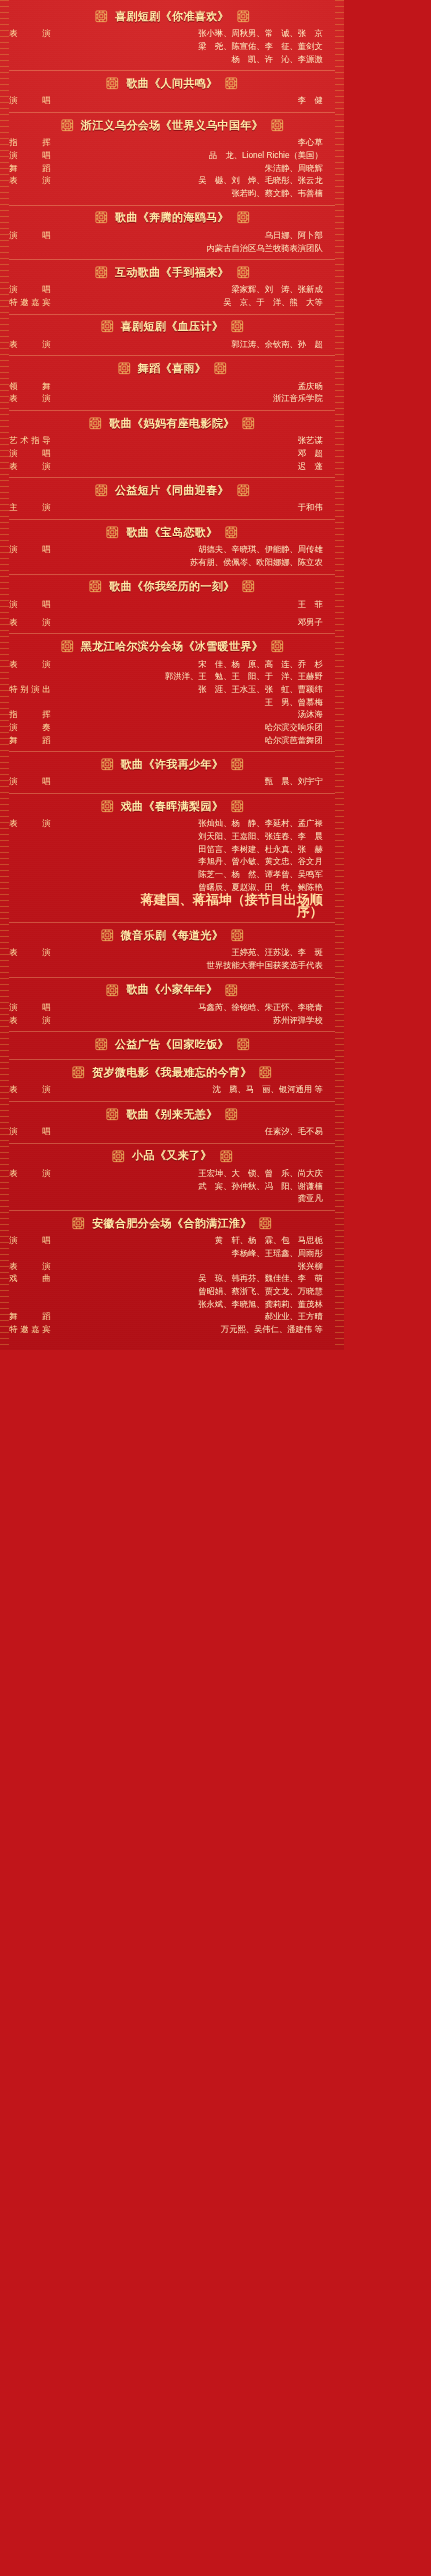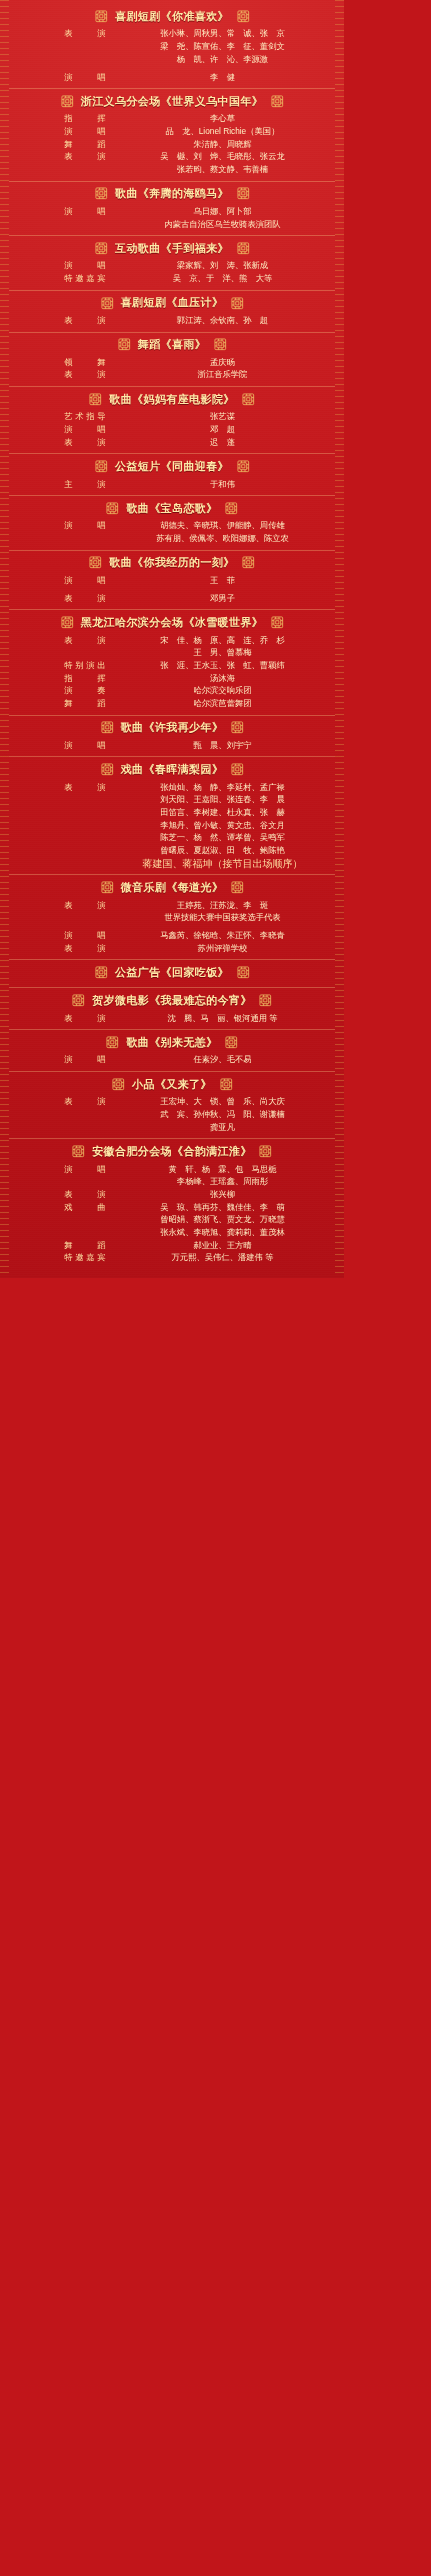--- a/index.html
+++ b/index.html
@@ -70,34 +70,33 @@
   .crow{
     display:flex;
     align-items:flex-start;
     line-height:11.3px;
     font-size:8.3px;
     color:#ffe6a6;
     padding:0.7px 0;
   }
   .clabel{
     flex:0 0 99px;
-    text-align:right;
     padding-right:14px;
     letter-spacing:2.7px;
     white-space:nowrap;
     color:#ffe6a6;
   }
   .cvalue{
     flex:1 1 auto;
-    text-align:center;
+    text-align:right;
     padding-right:12px;
     color:#fff0c4;
     word-break:break-word;
   }
-  .sub{font-size:10px;color:#ffdca0;}
+  .sub{font-size:13px;color:#ffdca0;font-weight:bold;}
 </style>
 </head>
 <body>
 
 <div class="page">
   <div id="prog-container">
       <div class="prog">
         <div class="title-row">
           <span class="orn">
   <svg viewBox="0 0 24 24" width="14.6" height="14.6" aria-hidden="true">
@@ -130,20 +129,43 @@
             <div class="clabel"></div>
             <div class="cvalue">梁　尧、陈宣佑、李　征、董剑文</div>
           </div>
           <div class="crow">
             <div class="clabel"></div>
             <div class="cvalue">杨　凯、许　沁、李源激</div>
           </div>
         </div>
       </div>
       <div class="prog">
+        <div class="title-row">
+          <span class="orn">
+  <svg viewBox="0 0 24 24" width="14.6" height="14.6" aria-hidden="true">
+    <g fill="none" stroke="#f2cc6b" stroke-width="1.3">
+      <rect x="3.2" y="3.2" width="17.6" height="17.6" rx="1.5"></rect>
+      <rect x="6.4" y="6.4" width="11.2" height="11.2" rx="1"></rect>
+      <path d="M3.2 9.2h3.2M3.2 14.8h3.2M17.6 9.2h3.2M17.6 14.8h3.2M9.2 3.2v3.2M14.8 3.2v3.2M9.2 17.6v3.2M14.8 17.6v3.2"></path>
+      <path d="M9.4 9.4h5.2v5.2H9.4z"></path>
+    </g>
+  </svg>
+</span>
+          <div class="title-text">歌曲《人间共鸣》</div>
+          <span class="orn">
+  <svg viewBox="0 0 24 24" width="14.6" height="14.6" aria-hidden="true">
+    <g fill="none" stroke="#f2cc6b" stroke-width="1.3">
+      <rect x="3.2" y="3.2" width="17.6" height="17.6" rx="1.5"></rect>
+      <rect x="6.4" y="6.4" width="11.2" height="11.2" rx="1"></rect>
+      <path d="M3.2 9.2h3.2M3.2 14.8h3.2M17.6 9.2h3.2M17.6 14.8h3.2M9.2 3.2v3.2M14.8 3.2v3.2M9.2 17.6v3.2M14.8 17.6v3.2"></path>
+      <path d="M9.4 9.4h5.2v5.2H9.4z"></path>
+    </g>
+  </svg>
+</span>
+        </div>
         <div class="credits">
           <div class="crow">
             <div class="clabel">演　　唱</div>
             <div class="cvalue">李　健</div>
           </div>
         </div>
       </div>
       <div class="prog">
         <div class="title-row">
           <span class="orn">
@@ -495,27 +517,31 @@
   </svg>
 </span>
         </div>
         <div class="credits">
           <div class="crow">
             <div class="clabel">表　　演</div>
             <div class="cvalue">宋　佳、杨　原、高　连、乔　杉</div>
           </div>
           <div class="crow">
             <div class="clabel"></div>
-            <div class="cvalue">王　男、曾慕梅</div>
+            <div class="cvalue">郭洪洋、王　勉、王　阳、于　洋、王赫野</div>
           </div>
           <div class="crow">
             <div class="clabel">特别演出</div>
             <div class="cvalue">张　涯、王水玉、张　虹、曹颖纬</div>
           </div>
           <div class="crow">
+            <div class="clabel"></div>
+            <div class="cvalue">王　男、曾慕梅</div>
+          </div>
+          <div class="crow">
             <div class="clabel">指　　挥</div>
             <div class="cvalue">汤沐海</div>
           </div>
           <div class="crow">
             <div class="clabel">演　　奏</div>
             <div class="cvalue">哈尔滨交响乐团</div>
           </div>
           <div class="crow">
             <div class="clabel">舞　　蹈</div>
             <div class="cvalue">哈尔滨芭蕾舞团</div>
@@ -637,20 +663,43 @@
             <div class="clabel">表　　演</div>
             <div class="cvalue">王婷苑、汪苏泷、李　斑</div>
           </div>
           <div class="crow">
             <div class="clabel"></div>
             <div class="cvalue">世界技能大赛中国获奖选手代表</div>
           </div>
         </div>
       </div>
       <div class="prog">
+        <div class="title-row">
+          <span class="orn">
+  <svg viewBox="0 0 24 24" width="14.6" height="14.6" aria-hidden="true">
+    <g fill="none" stroke="#f2cc6b" stroke-width="1.3">
+      <rect x="3.2" y="3.2" width="17.6" height="17.6" rx="1.5"></rect>
+      <rect x="6.4" y="6.4" width="11.2" height="11.2" rx="1"></rect>
+      <path d="M3.2 9.2h3.2M3.2 14.8h3.2M17.6 9.2h3.2M17.6 14.8h3.2M9.2 3.2v3.2M14.8 3.2v3.2M9.2 17.6v3.2M14.8 17.6v3.2"></path>
+      <path d="M9.4 9.4h5.2v5.2H9.4z"></path>
+    </g>
+  </svg>
+</span>
+          <div class="title-text">歌曲《小家年年》</div>
+          <span class="orn">
+  <svg viewBox="0 0 24 24" width="14.6" height="14.6" aria-hidden="true">
+    <g fill="none" stroke="#f2cc6b" stroke-width="1.3">
+      <rect x="3.2" y="3.2" width="17.6" height="17.6" rx="1.5"></rect>
+      <rect x="6.4" y="6.4" width="11.2" height="11.2" rx="1"></rect>
+      <path d="M3.2 9.2h3.2M3.2 14.8h3.2M17.6 9.2h3.2M17.6 14.8h3.2M9.2 3.2v3.2M14.8 3.2v3.2M9.2 17.6v3.2M14.8 17.6v3.2"></path>
+      <path d="M9.4 9.4h5.2v5.2H9.4z"></path>
+    </g>
+  </svg>
+</span>
+        </div>
         <div class="credits">
           <div class="crow">
             <div class="clabel">演　　唱</div>
             <div class="cvalue">马鑫芮、徐铭晗、朱正怀、李晓青</div>
           </div>
           <div class="crow">
             <div class="clabel">表　　演</div>
             <div class="cvalue">苏州评弹学校</div>
           </div>
         </div>

